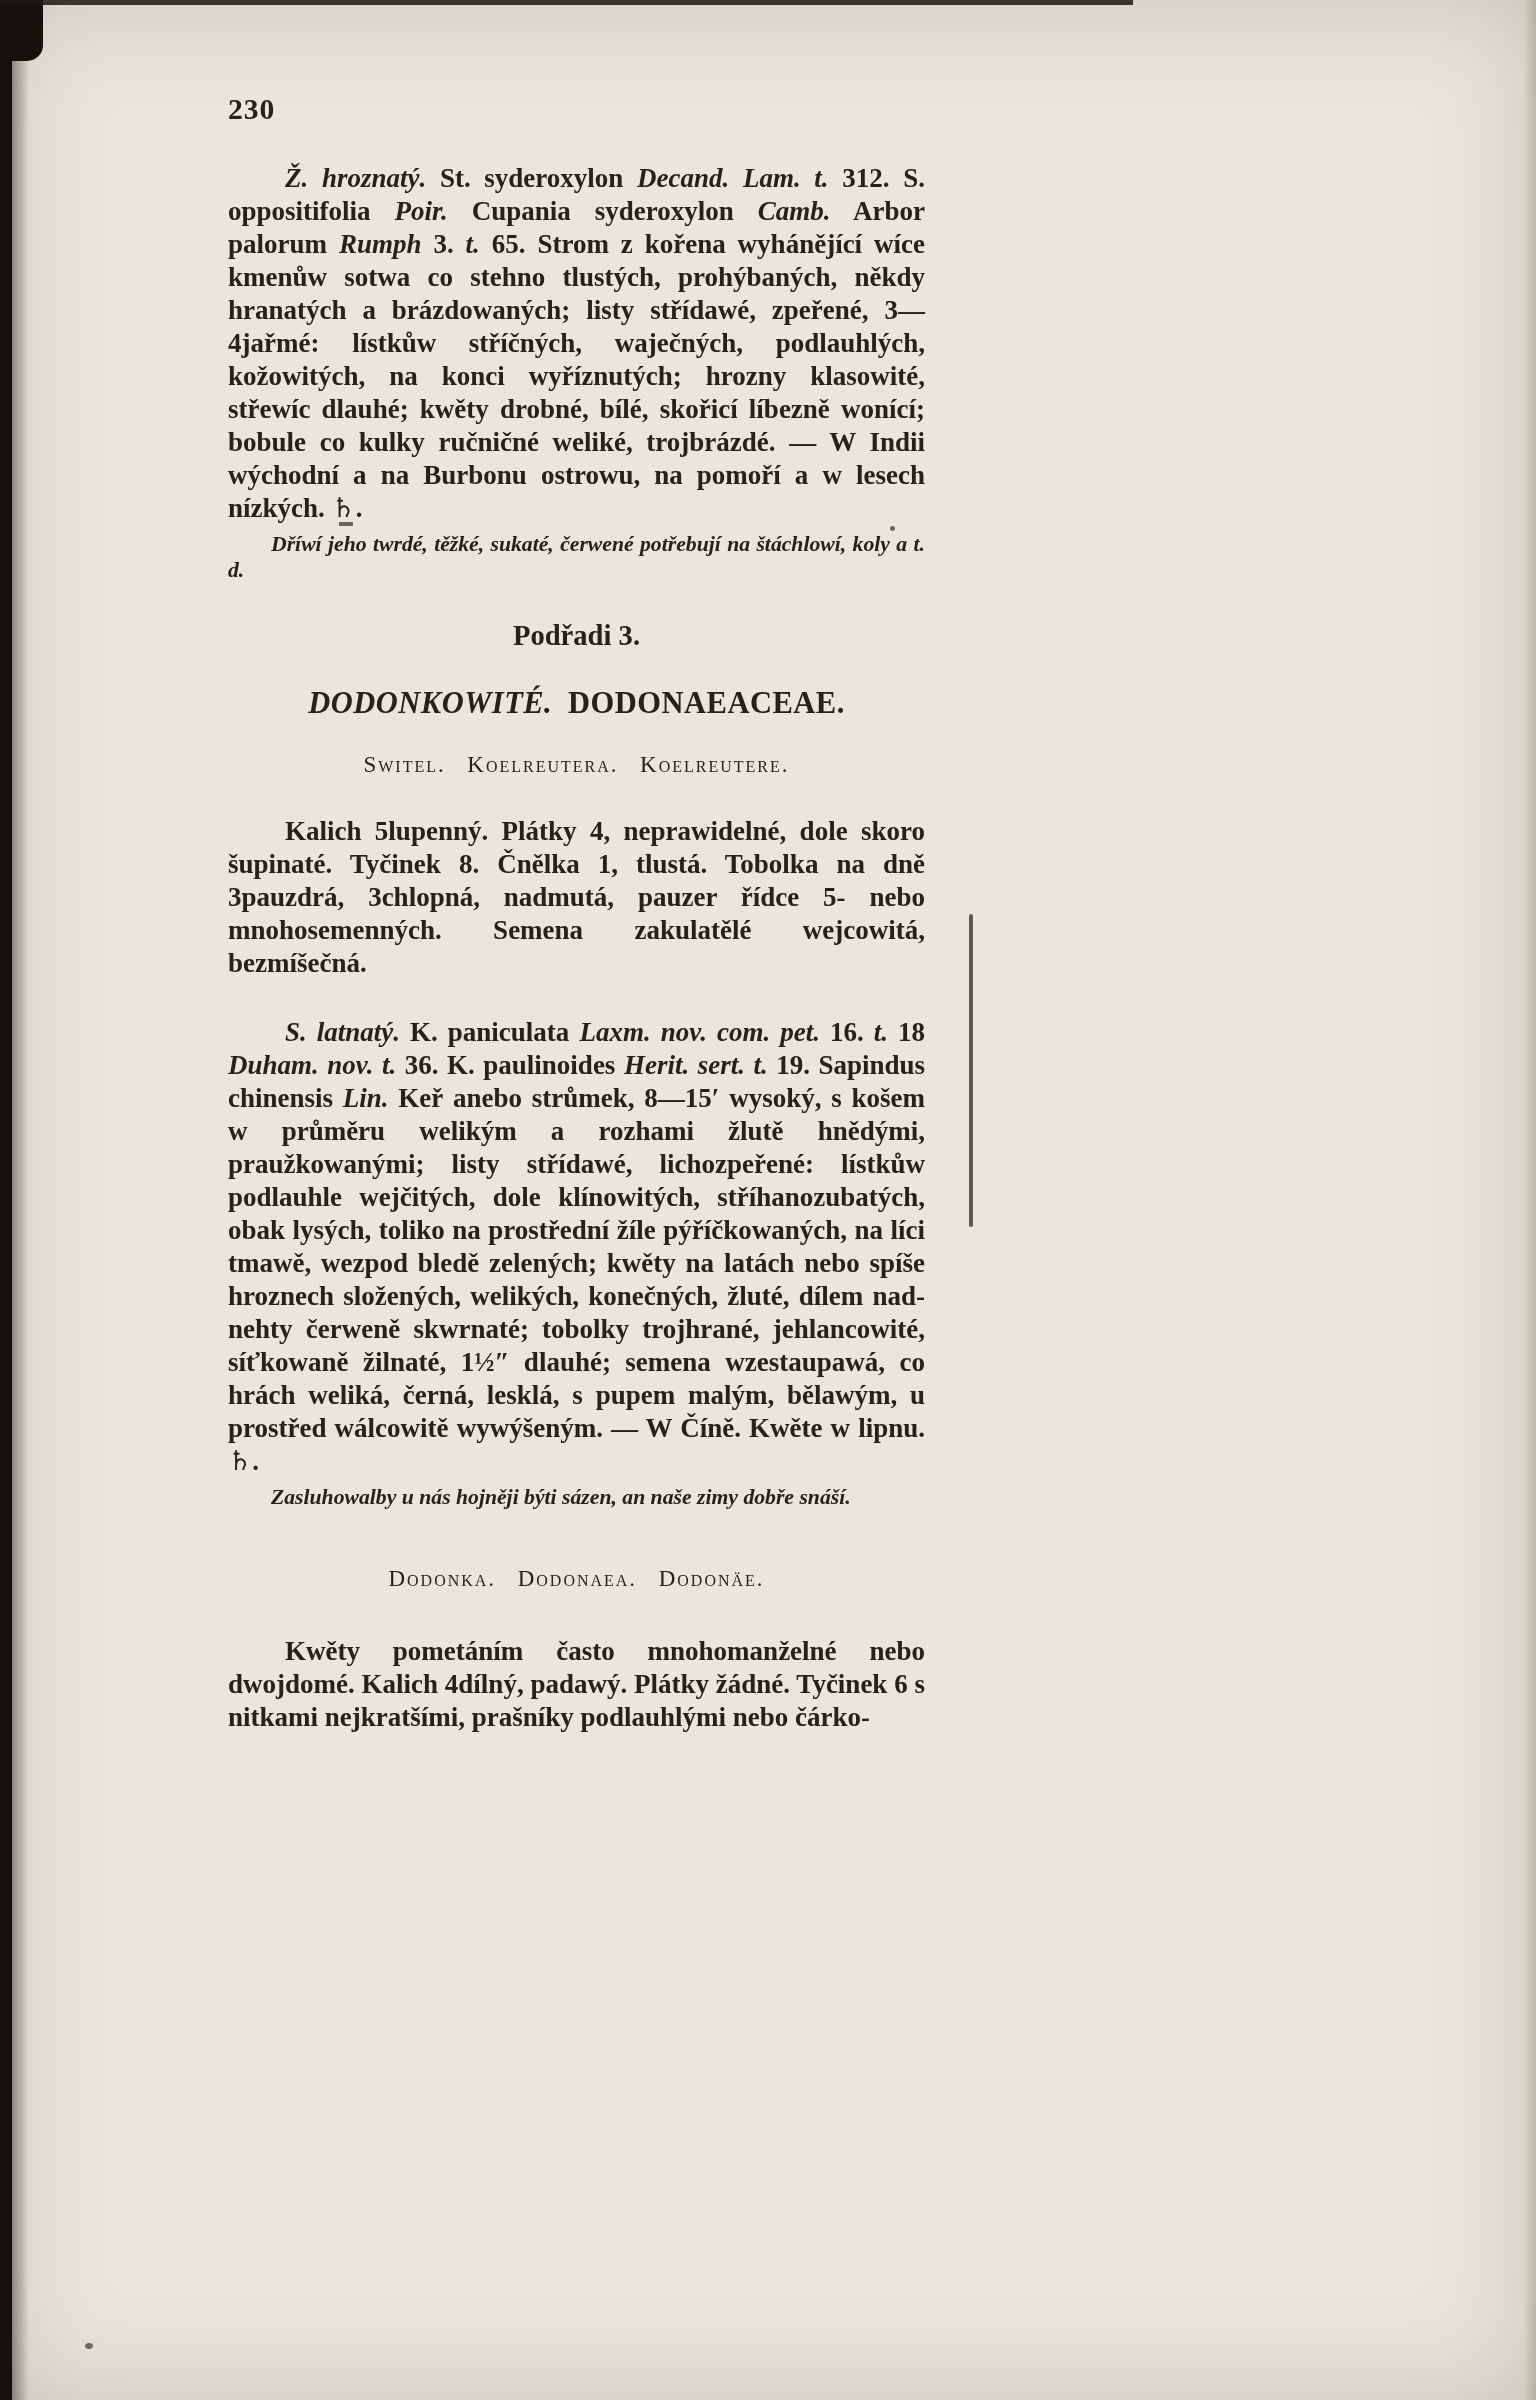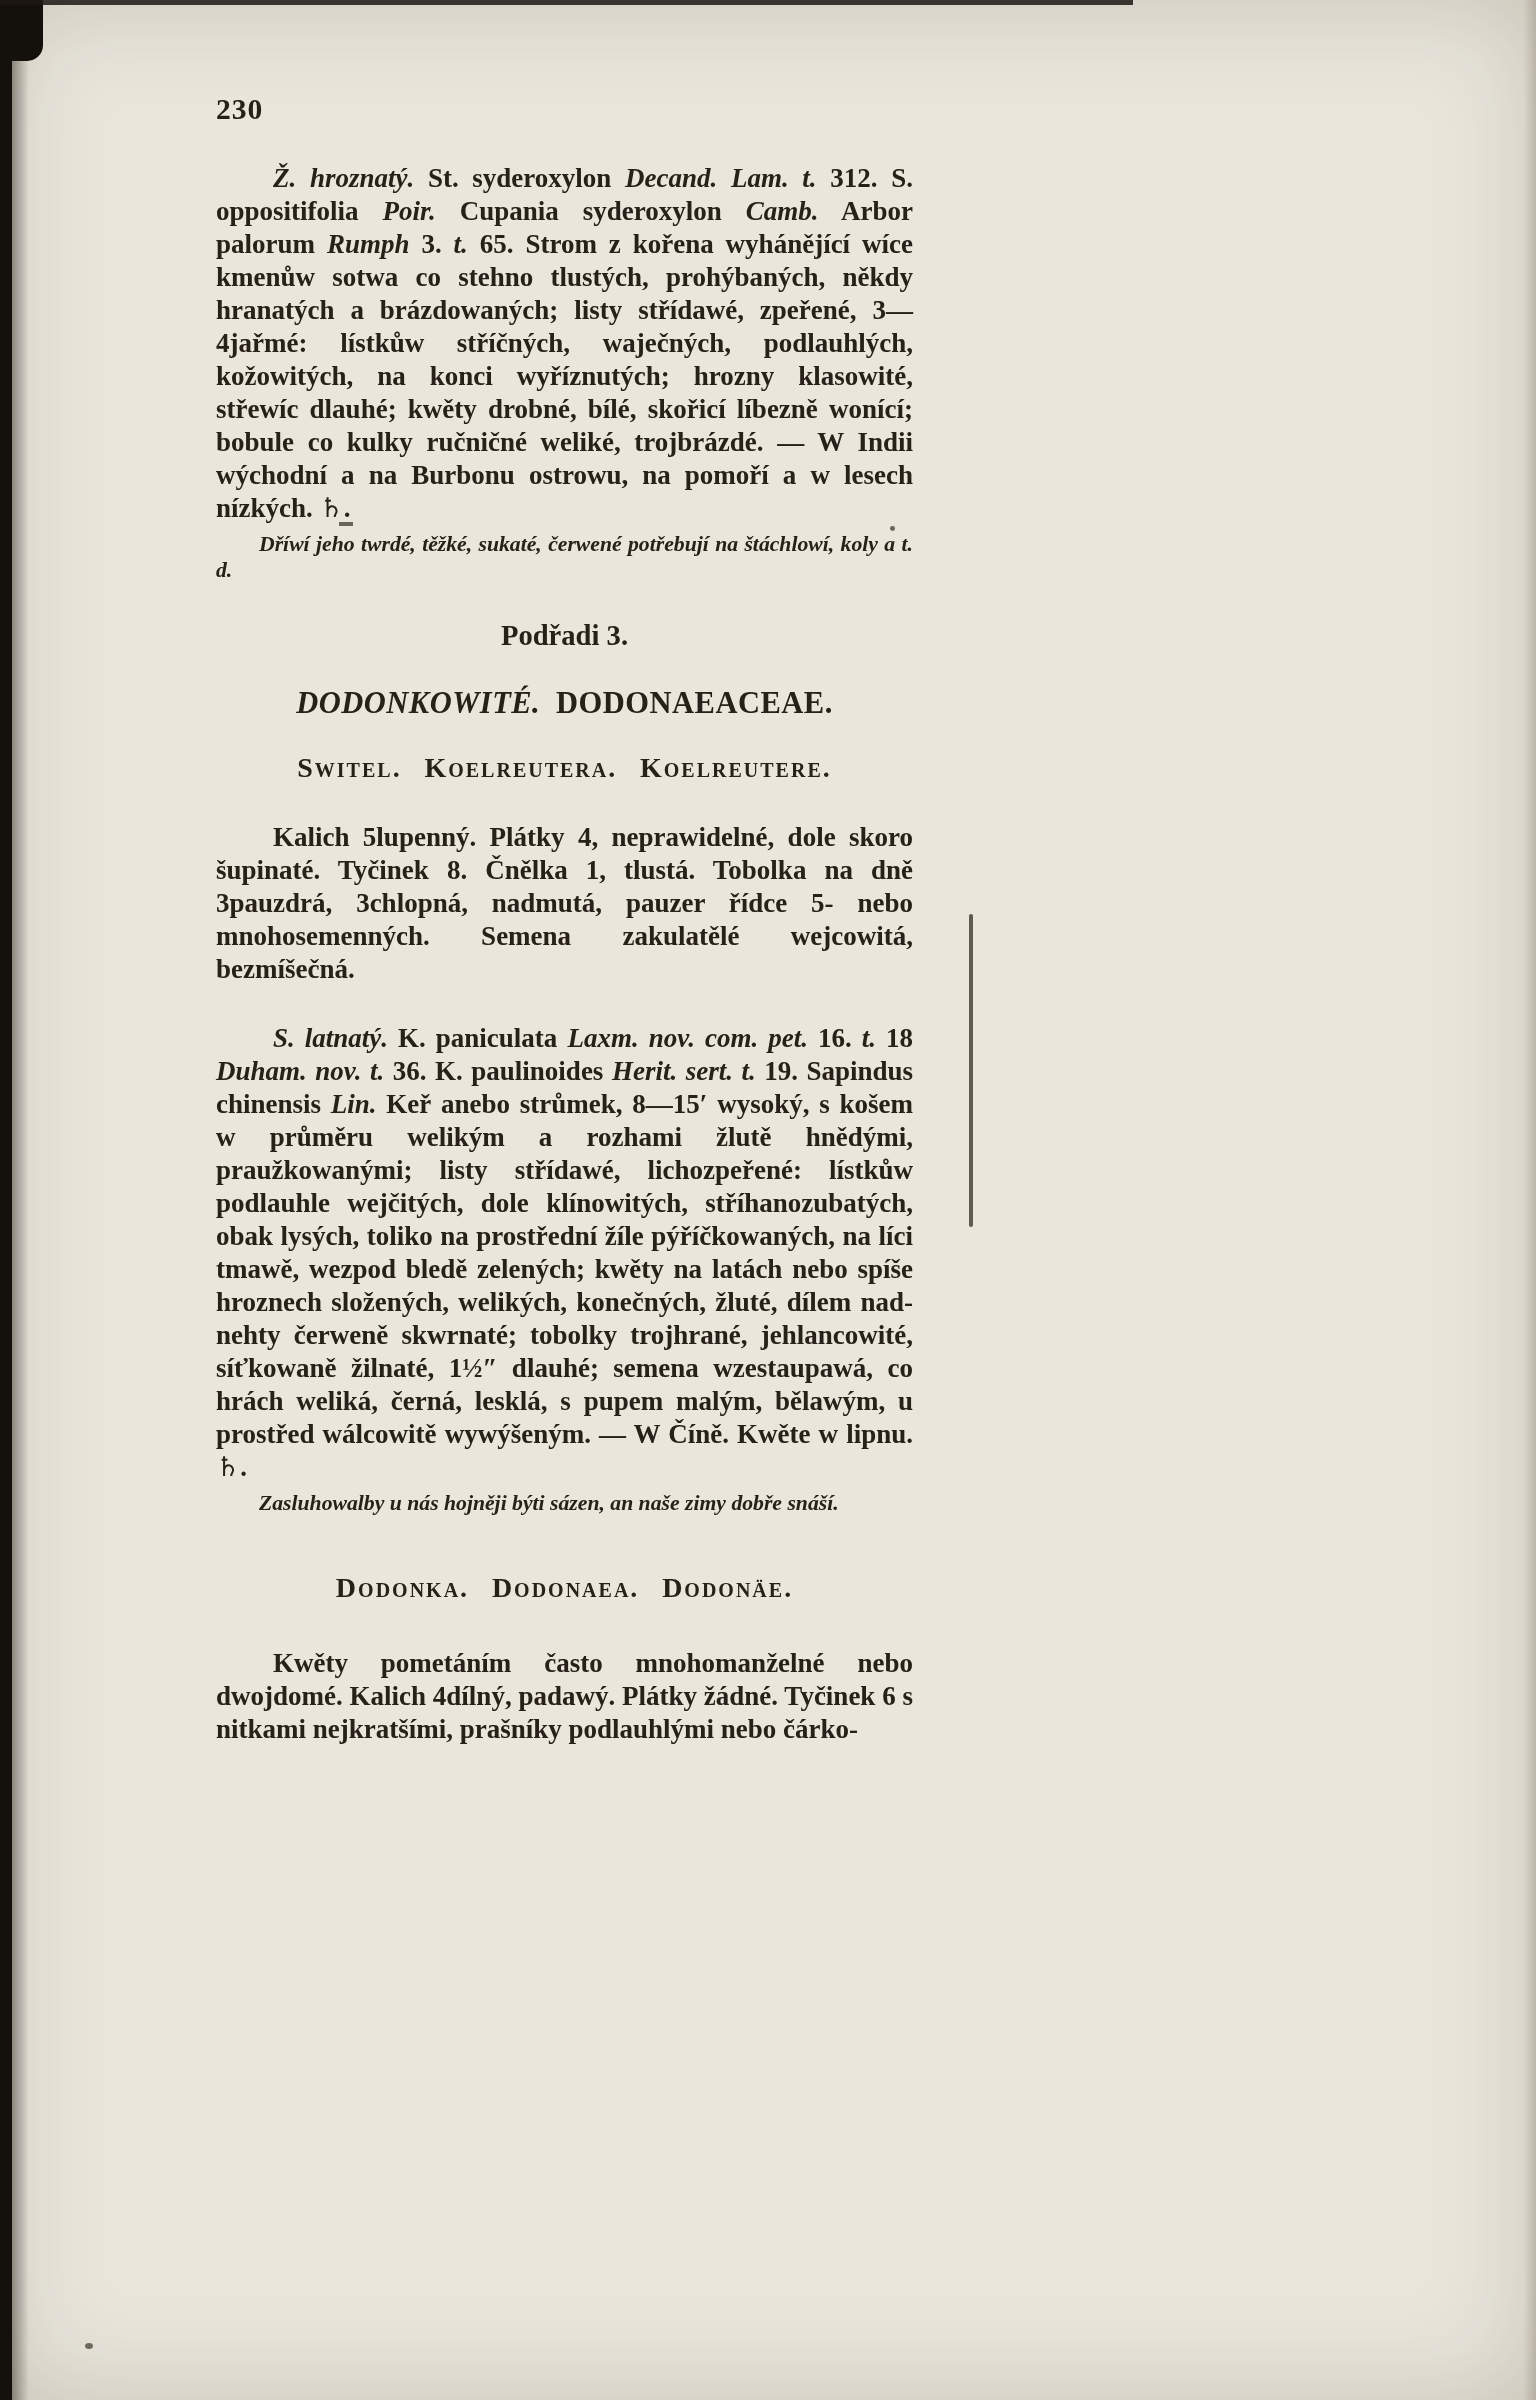--- a/index.html
+++ b/index.html
@@ -32,21 +32,21 @@
   .art-dot        { left: 890px; top: 526px; width: 4.9px; height: 4.9px; border-radius: 50%;
                     background: #4a443a; opacity:.8; }
   .art-speck      { left: 85px; top: 2343px; width: 7.9px; height: 5.9px; border-radius: 50%;
                     background: #3c372f; opacity: .7; }
   .art-right-shade{ right: 0; top: 0; width: 13.8px; height: 100%;
                     background: linear-gradient(to left, rgba(60,50,30,.20), rgba(60,50,30,0)); }
 
   
   .textblock {
     position: absolute;
-    left: 216px;
+    left: 228px;
     top: 93px;
     width: 697px;
   }
   .pagenum {
     font-size: 29.6px;
     font-weight: 700;
     letter-spacing: 1px;
     margin: 0 0 21.7px 0;
   }
   p { margin: 0; }
@@ -77,22 +77,22 @@
   }
   .family {
     font-size: 30.5px;
     font-weight: 700;
     letter-spacing: 0.5px;
     margin-top: 31.5px;
     line-height: 1.2;
   }
   .family .cz { font-style: italic; margin-right: 15.8px; }
   .genus {
-    font-size: 28px;
-    font-weight: 700;
+    font-size: 23px;
+    font-weight: 400;
     font-variant: small-caps;
     letter-spacing: 2px;
     word-spacing: 13.8px;
     margin-top: 29.6px;
     margin-bottom: 29.6px;
     line-height: 1.2;
   }
   .genus2 { margin-top: 55px; margin-bottom: 42px; }
 </style>
 </head>

